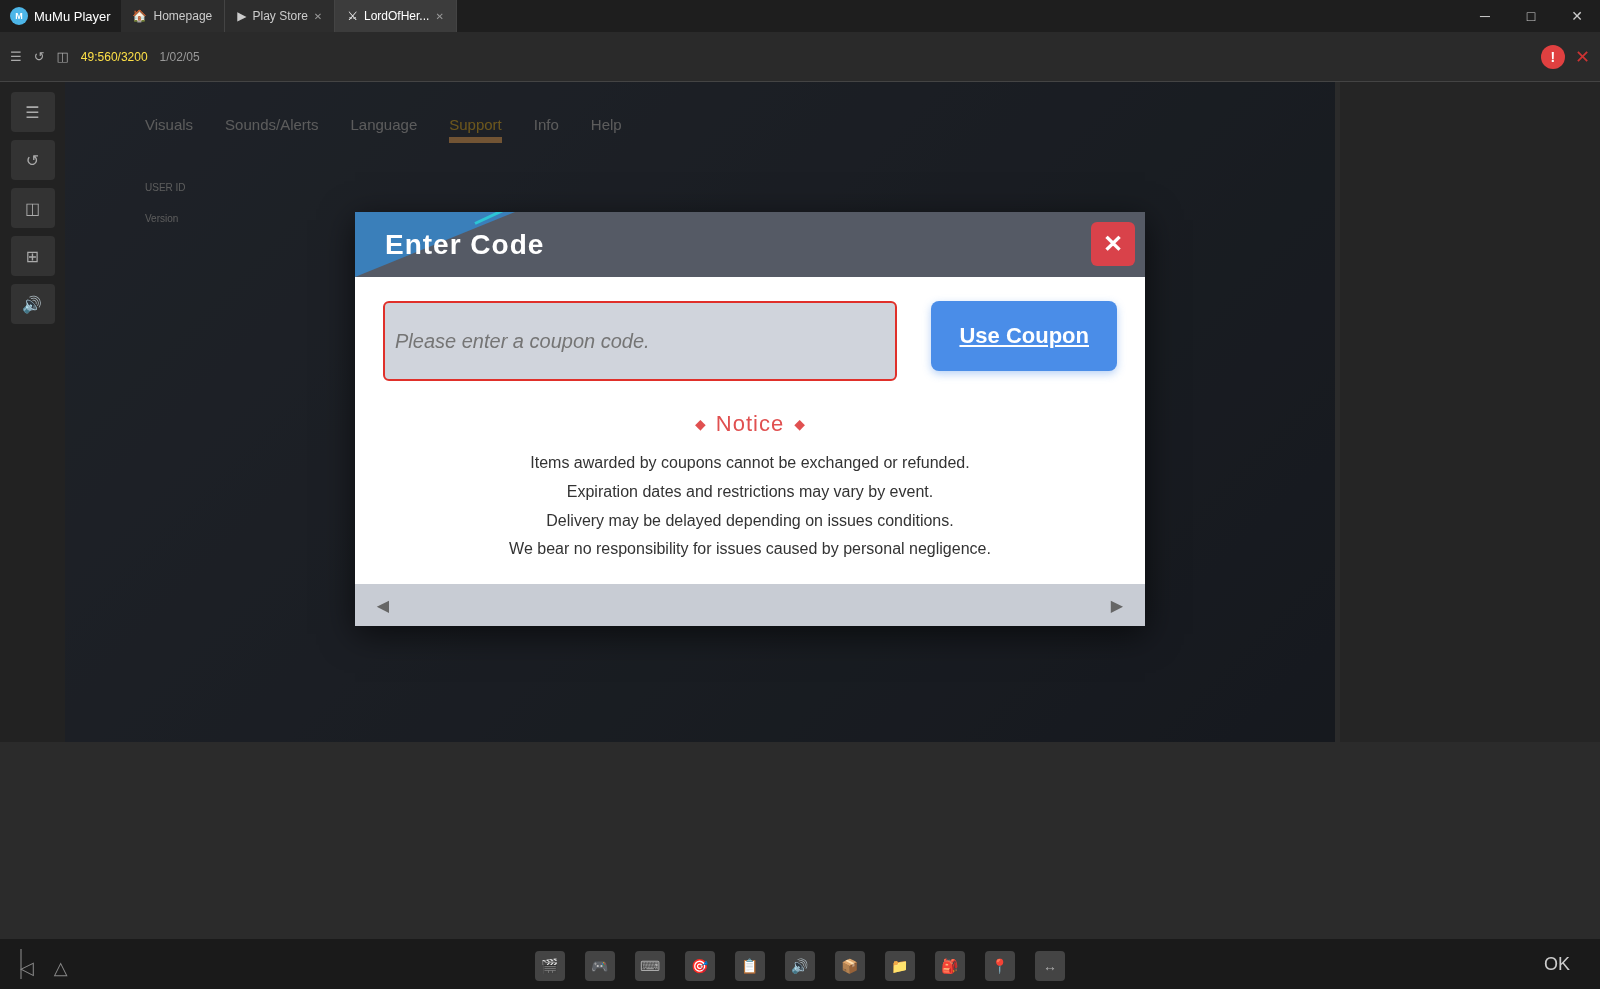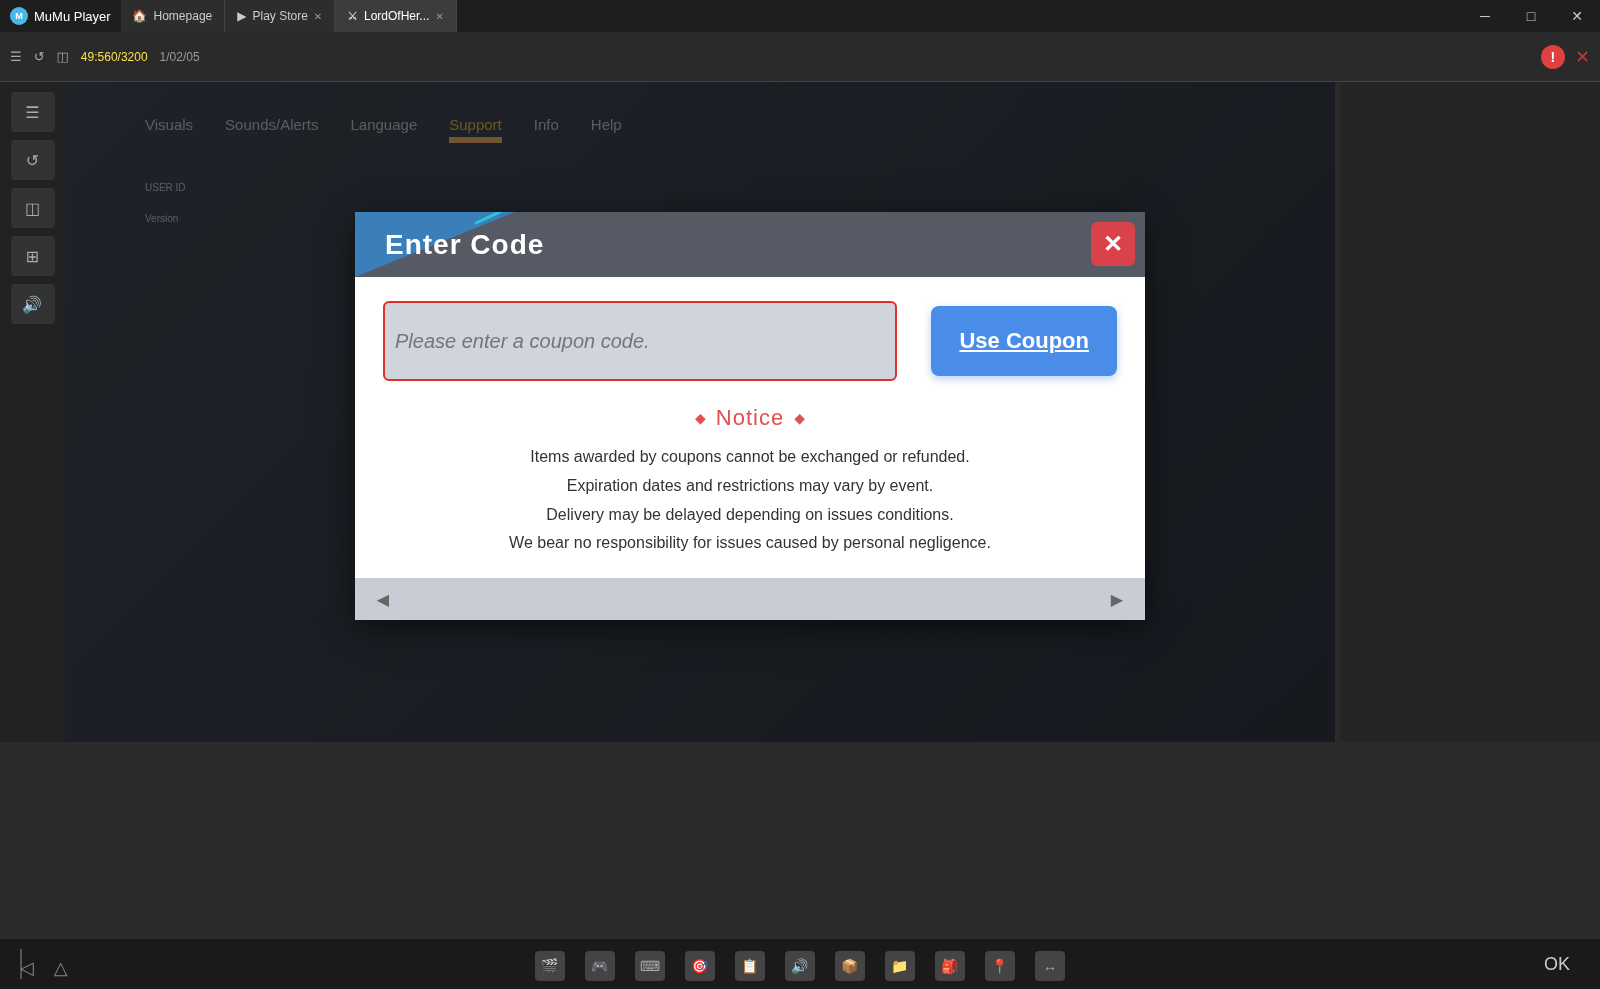--- a/index.html
+++ b/index.html
@@ -231,22 +231,21 @@
     
     .modal-body {
       background: #fff;
       padding: 24px 28px 20px 28px;
     }
 
     
     .code-input-row {
       display: flex;
       gap: 34px;
-      align-items: center;
-      margin-bottom: 24px;
+      margin-bottom: 30px;
     }
     .code-input-wrapper {
       flex: 1;
       border: 2px solid #e0302a;
       border-radius: 6px;
       background: #d0d4dc;
       padding: 6px 10px;
       height: 80px;
       display: flex;
       align-items: center;

